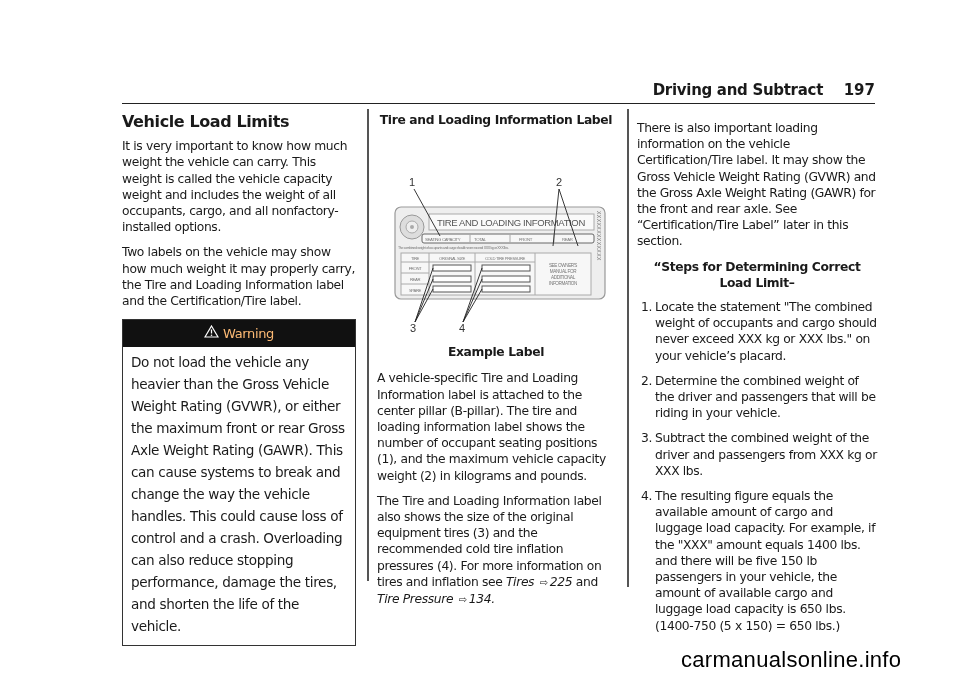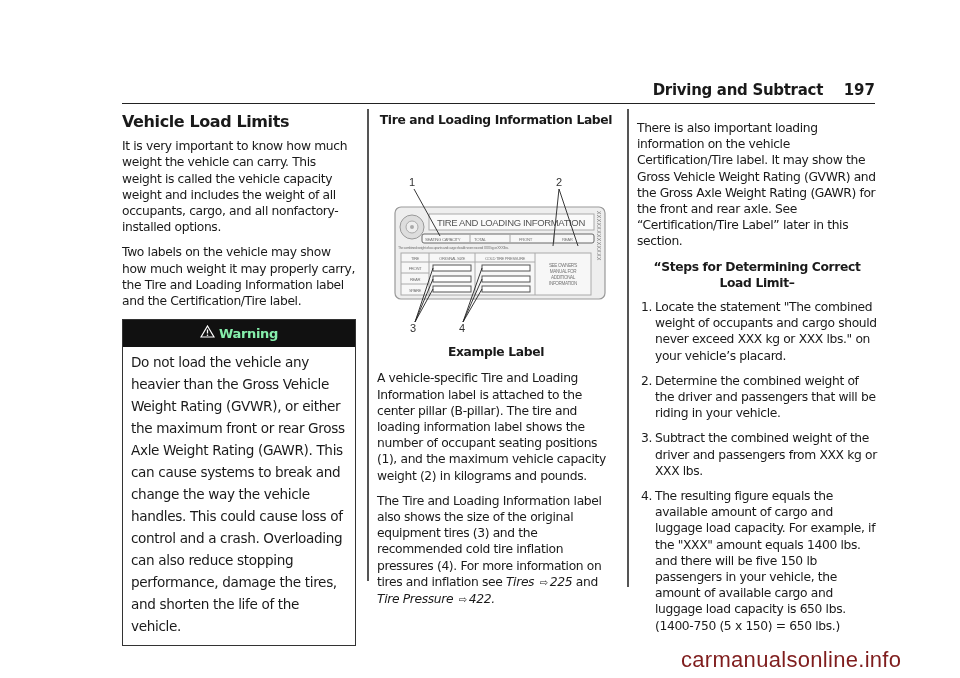--- a/index.html
+++ b/index.html
@@ -19,36 +19,36 @@
   .col3 { left: 637px; top: 120px; width: 240px; }
 
   .vrule { position: absolute; width: 1.5px; background: #555; }
   .vr1 { left: 367px; top: 109px; height: 472px; }
   .vr2 { left: 627px; top: 109px; height: 478px; }
 
   h1.sec { font-size: 16px; font-weight: bold; margin: 0 0 8px 0; letter-spacing: -0.4px; }
   .sub { font-weight: bold; margin: 0 0 8px 0; text-align: center; }
 
   .warn { margin-top: 10px; border: 1.5px solid #333; width: 232px; }
-  .warn-hd { background: #111; color: #86efac; text-align: center; font-weight: bold; font-size: 13px; height: 27px; line-height: 27px; }
+  .warn-hd { background: #111; color: #fdba74; text-align: center; font-weight: normal; font-size: 13px; height: 27px; line-height: 27px; }
   .warn-hd .tri { display: inline-block; margin-right: 4px; font-size: 13px; }
   .warn-body { padding: 4px 8px 8px 8px; font-size: 13.6px; line-height: 22px; letter-spacing: -0.35px; }
 
   .fig { position: relative; width: 238px; height: 200px; margin: 4px 0 8px 0; }
   .fig svg { position: absolute; left: 0; top: 0; }
   .caption { text-align: center; font-weight: bold; margin: 0 0 10px 0; }
 
   ol.steps { margin: 0; padding: 0; list-style: none; }
   ol.steps li { position: relative; padding-left: 18px; margin-bottom: 9px; }
   ol.steps li .num { position: absolute; left: 4px; top: 0; }
 
   i { font-style: italic; }
   .xref { font-style: normal; font-size: 10px; margin: 0 2px; }
 
-  .wm { position: absolute; left: 681px; top: 647px; font-size: 22px; color: #7f1d1d; letter-spacing: 0.3px; font-family: "Liberation Sans", sans-serif; }
+  .wm { position: absolute; left: 681px; top: 647px; font-size: 22px; color: #000000; letter-spacing: 0.3px; font-family: "Liberation Sans", sans-serif; }
 </style>
 </head>
 <body>
 
 <div class="hdr">
   <span class="hdr-title">Driving and Subtract</span>
   <span class="hdr-page">197</span>
 </div>
 
 <div class="vrule vr1"></div>
@@ -132,21 +132,21 @@
       <line x1="38" y1="186" x2="56" y2="132" stroke="#222" stroke-width="0.9"></line>
       <line x1="38" y1="186" x2="56" y2="143" stroke="#222" stroke-width="0.9"></line>
       <line x1="38" y1="186" x2="56" y2="153" stroke="#222" stroke-width="0.9"></line>
       <line x1="86" y1="186" x2="105" y2="132" stroke="#222" stroke-width="0.9"></line>
       <line x1="86" y1="186" x2="105" y2="143" stroke="#222" stroke-width="0.9"></line>
       <line x1="86" y1="186" x2="105" y2="153" stroke="#222" stroke-width="0.9"></line>
     </svg>
   </div>
   <div class="caption">Example Label</div>
   <p>A vehicle-specific Tire and Loading Information label is attached to the center pillar (B-pillar). The tire and loading information label shows the number of occupant seating positions (1), and the maximum vehicle capacity weight (2) in kilograms and pounds.</p>
-  <p><span>The Tire and Loading Information label also shows the size of the original equipment tires (3) and the recommended cold tire inflation pressures (4). For more information on tires and inflation see </span><i>Tires</i> <span class="xref">⇨</span><i>225</i><span> and </span><i>Tire Pressure</i> <span class="xref">⇨</span><i>422</i><i>.</i></p>
+  <p><span>The Tire and Loading Information label also shows the size of the original equipment tires (3) and the recommended cold tire inflation pressures (4). For more information on tires and inflation see </span><i>Tires</i> <span class="xref">⇨</span><i>225</i><span> and </span><i>Tire Pressure</i> <span class="xref">⇨</span><i>134</i><i>.</i></p>
 </div>
 
 <div class="col col3">
   <p>There is also important loading information on the vehicle Certification/Tire label. It may show the Gross Vehicle Weight Rating (GVWR) and the Gross Axle Weight Rating (GAWR) for the front and rear axle. See “Certification/Tire Label” later in this section.</p>
   <div class="sub">“Steps for Determining Correct Load Limit–</div>
   <ol class="steps">
     <li><span class="num">1.</span><span>Locate the statement "The combined weight of occupants and cargo should never exceed XXX kg or XXX lbs." on your vehicle’s placard.</span></li>
     <li><span class="num">2.</span><span>Determine the combined weight of the driver and passengers that will be riding in your vehicle.</span></li>
     <li><span class="num">3.</span><span>Subtract the combined weight of the driver and passengers from XXX kg or XXX lbs.</span></li>
     <li><span class="num">4.</span><span>The resulting figure equals the available amount of cargo and luggage load capacity. For example, if the "XXX" amount equals 1400 lbs. and there will be five 150 lb passengers in your vehicle, the amount of available cargo and luggage load capacity is 650 lbs.</span><br><span>(1400-750 (5 x 150) = 650 lbs.)</span></li>

